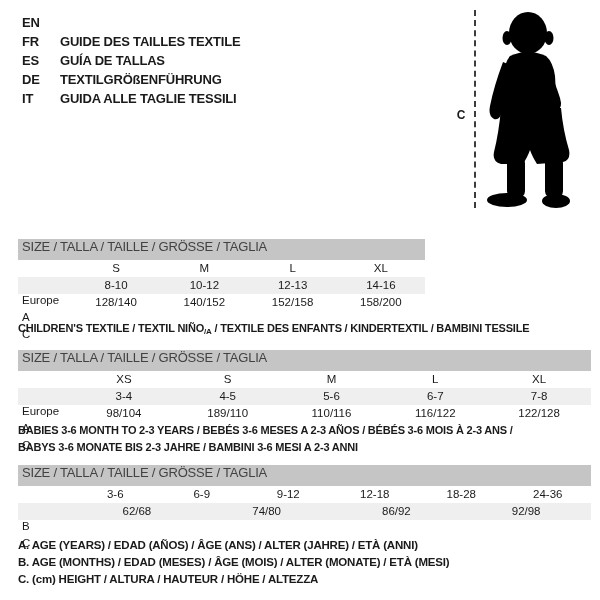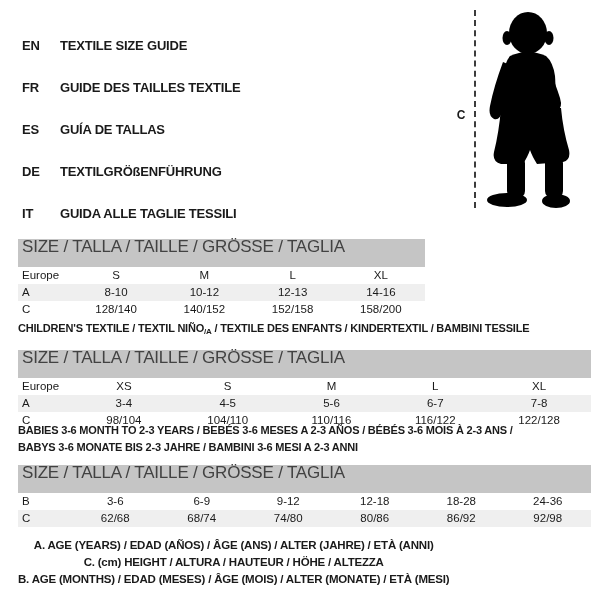--- a/index.html
+++ b/index.html
@@ -2,49 +2,48 @@
 <html style="--ink: #1a1a1a; --bar: #c5c5c5; --barText: #424242; --alt: #efefef; --dash: #3c3c3c; --silhouette: #000000;"><head>
 <meta charset="utf-8">
 <style>
   html,body{margin:0;padding:0;background:#fff;}
   .canvas{
     position:relative;width:600px;height:600px;background:#fff;overflow:hidden;
     font-family:"Liberation Sans",sans-serif;color:var(--ink,#1a1a1a);
   }
   
   .languages{position:absolute;left:22px;top:13px;}
-  .lang-row{display:flex;line-height:19px;font-size:13px;font-weight:bold;letter-spacing:-0.2px;margin-top:23px;}
+  .lang-row{display:flex;line-height:19px;font-size:13px;font-weight:bold;letter-spacing:-0.2px;}
   .lang-code{width:38px;}
   
   .measure-line{position:absolute;left:474px;top:10px;height:198px;width:0;border-left:2px dashed var(--dash,#3c3c3c);}
   .measure-label{position:absolute;left:453px;top:108px;width:16px;text-align:center;font-size:12px;font-weight:bold;}
   .baby{position:absolute;left:485px;top:8px;width:100px;height:200px;}
   
   .sec-title{position:absolute;left:18px;width:575px;font-size:11px;font-weight:bold;letter-spacing:-0.2px;line-height:17px;}
   .sub{font-size:8px;vertical-align:-2px;}
   
   .size-table{position:absolute;left:18px;}
-  .size-bar{height:28px;line-height:16px;background:var(--bar,#c5c5c5);color:var(--barText,#424242);font-size:17px;padding-left:4px;letter-spacing:-0.2px;}
+  .size-bar{height:21px;line-height:16px;background:var(--bar,#c5c5c5);color:var(--barText,#424242);font-size:13px;padding-left:4px;letter-spacing:-0.2px;}
   .t-row{display:flex;height:17px;line-height:17px;font-size:11.5px;}
   .t-row.alt{background:var(--alt,#efefef);}
-  .t-label{width:50px;padding-left:4px;}
+  .t-label{width:50px;padding-left:4px;margin-top:32px;}
   .t-cell{flex:1;text-align:center;}
   
   .notes{position:absolute;left:18px;top:537px;}
-  .note-line{font-size:11.5px;font-weight:bold;line-height:17px;letter-spacing:-0.2px;text-align:center;}
+  .note-line{font-size:11.5px;font-weight:bold;line-height:17px;letter-spacing:-0.2px;}
 </style>
 </head>
 <body>
 
 <div class="canvas">
 
   <div class="languages">
     <div class="lang-row">
       <span class="lang-code">EN</span>
-      <span class="lang-title">TEXTILE SIZE GUIDE</span>
     </div>
     <div class="lang-row">
       <span class="lang-code">FR</span>
       <span class="lang-title">GUIDE DES TAILLES TEXTILE</span>
     </div>
     <div class="lang-row">
       <span class="lang-code">ES</span>
       <span class="lang-title">GUÍA DE TALLAS</span>
     </div>
     <div class="lang-row">
@@ -115,21 +114,21 @@
       <span class="t-label">A</span>
       <span class="t-cell">3-4</span>
       <span class="t-cell">4-5</span>
       <span class="t-cell">5-6</span>
       <span class="t-cell">6-7</span>
       <span class="t-cell">7-8</span>
     </div>
     <div class="t-row">
       <span class="t-label">C</span>
       <span class="t-cell">98/104</span>
-      <span class="t-cell">104/110</span>
+      <span class="t-cell">189/110</span>
       <span class="t-cell">110/116</span>
       <span class="t-cell">116/122</span>
       <span class="t-cell">122/128</span>
     </div>
   </div>
 
   <div class="sec-title" style="top:422px">
     <div>BABIES 3-6 MONTH TO 2-3 YEARS / BEBÉS 3-6 MESES A 2-3 AÑOS / BÉBÉS 3-6 MOIS À 2-3 ANS /</div>
     <div>BABYS 3-6 MONATE BIS 2-3 JAHRE / BAMBINI 3-6 MESI A 2-3 ANNI</div>
   </div>
@@ -140,27 +139,25 @@
       <span class="t-cell">3-6</span>
       <span class="t-cell">6-9</span>
       <span class="t-cell">9-12</span>
       <span class="t-cell">12-18</span>
       <span class="t-cell">18-28</span>
       <span class="t-cell">24-36</span>
     </div>
     <div class="t-row alt">
       <span class="t-label">C</span>
       <span class="t-cell">62/68</span>
-      <span class="t-cell">68/74</span>
       <span class="t-cell">74/80</span>
-      <span class="t-cell">80/86</span>
       <span class="t-cell">86/92</span>
       <span class="t-cell">92/98</span>
     </div>
   </div>
 
   <div class="notes">
     <div class="note-line">A. AGE (YEARS) / EDAD (AÑOS) / ÂGE (ANS) / ALTER (JAHRE) / ETÀ (ANNI)</div>
+    <div class="note-line">B. AGE (MONTHS) / EDAD (MESES) / ÂGE (MOIS) / ALTER (MONATE) / ETÀ (MESI)</div>
     <div class="note-line">C. (cm) HEIGHT / ALTURA / HAUTEUR / HÖHE / ALTEZZA</div>
-    <div class="note-line">B. AGE (MONTHS) / EDAD (MESES) / ÂGE (MOIS) / ALTER (MONATE) / ETÀ (MESI)</div>
   </div>
 
 </div>
 
 </body></html>

